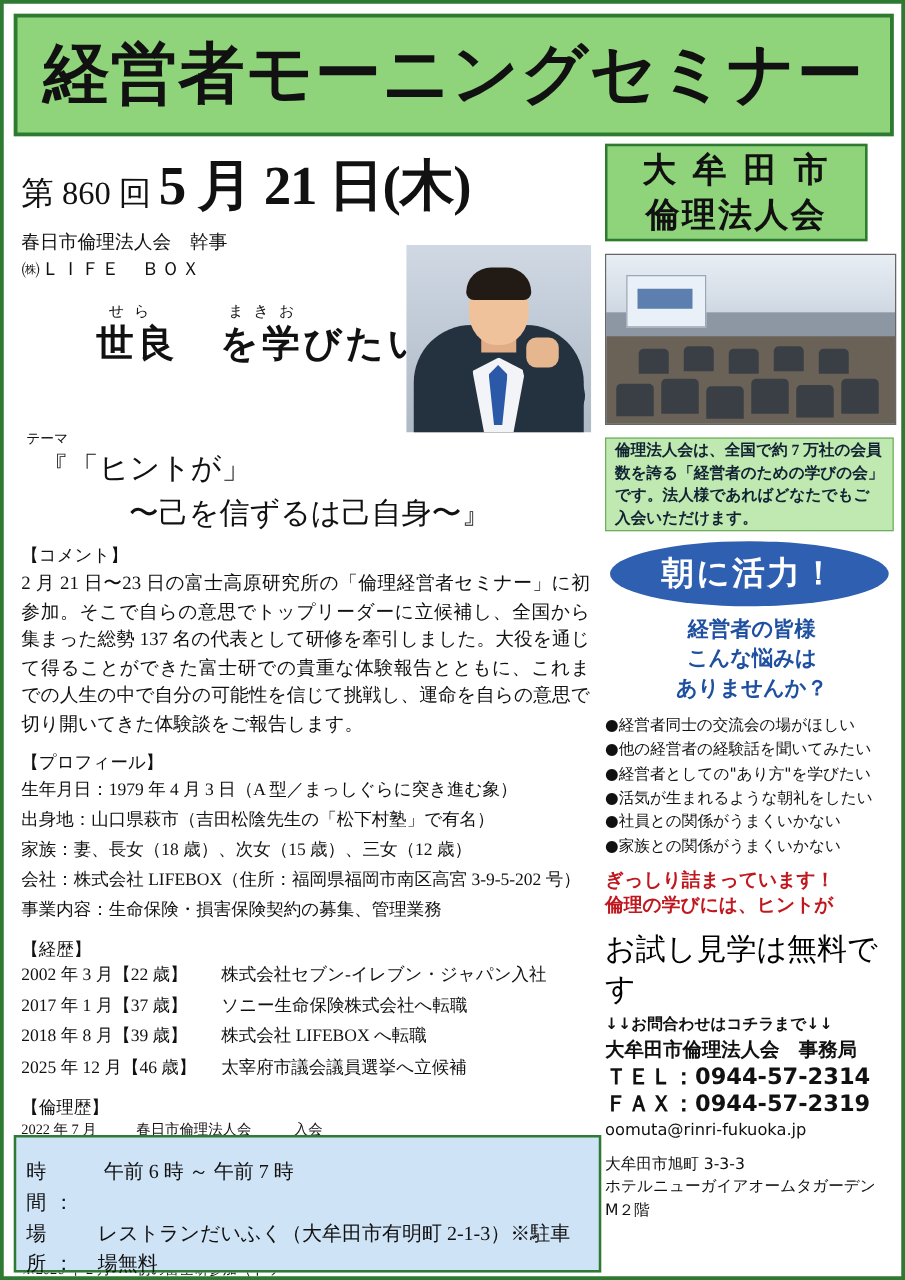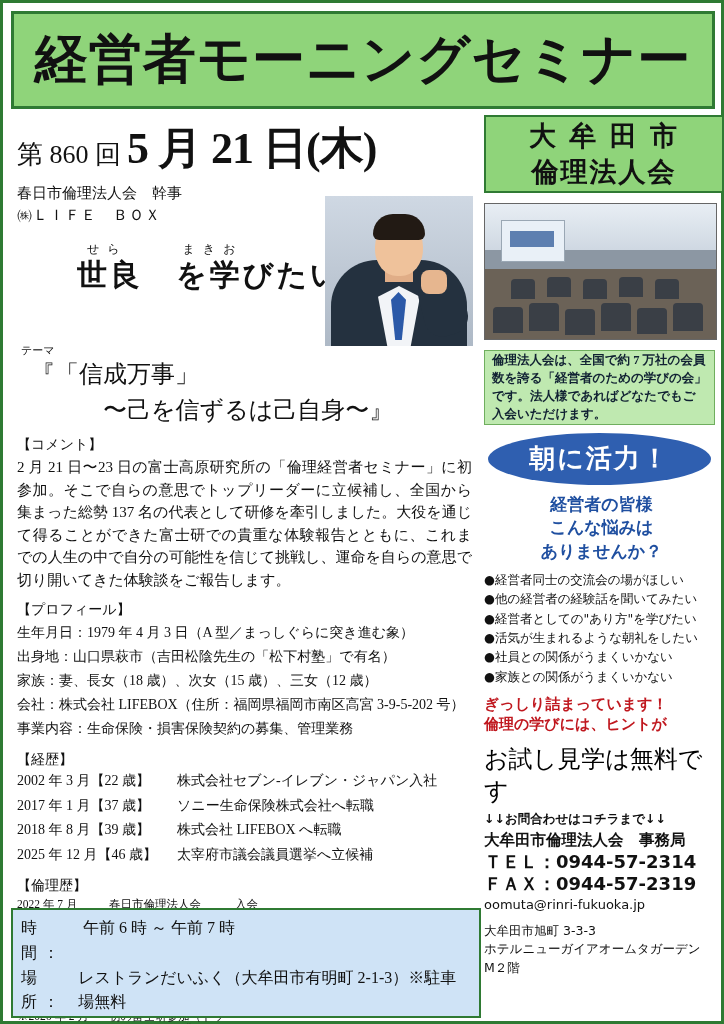--- a/index.html
+++ b/index.html
@@ -69,36 +69,36 @@
   .rinri-list div{font-size:11.5px;line-height:1.62;}
   .rinri-row{display:flex;}
   .rinri-row .c1{width:92px;}
   .rinri-row .c2{width:126px;}
   
   .bottombar{
     position:absolute;left:8px;top:905px;width:470px;height:110px;
     background:#cfe3f6;
     border:2px solid #2f7a33;
     box-sizing:border-box;
-    padding:6px 8px;
+    padding:16px 8px;
   }
   .bb-row{display:flex;font-size:16px;line-height:1.55;}
   .bb-row .lb{width:62px;letter-spacing:6px;}
   .bb-big{
     font-size:30px;font-weight:bold;letter-spacing:6px;
     text-align:center;margin-top:4px;
   }
   
   .right{
     position:absolute;left:481px;top:112px;width:235px;
   }
   .right-title{
     background:#8fd47a;border:2px solid #2f7a33;
     box-sizing:border-box;
-    width:240px;height:78px;
+    width:210px;height:78px;
     display:flex;flex-direction:column;align-items:center;justify-content:center;
     font-family:"DejaVu Sans","Liberation Sans",sans-serif;
     font-weight:bold;font-size:27px;letter-spacing:2px;color:#111;
   }
   .photo{
     width:231px;height:135px;margin-top:10px;
     border:1px solid #666;
     position:relative;overflow:hidden;
     background:linear-gradient(#b9c6d4,#8e9aa8 45%,#6f7b88);
   }
@@ -204,21 +204,21 @@
 
     <div class="speaker-wrap">
       <div class="ruby-row">
         <span>せら</span>
         <span class="r2">まきお</span>
       </div>
       <div class="speaker">世良　を学びたい</div>
     </div>
 
     <div class="theme-label">テーマ</div>
-    <div class="theme1">『「信成万事」</div>
+    <div class="theme1">『「ヒントが」</div>
     <div class="theme2">〜己を信ずるは己自身〜』</div>
 
     <div class="sec-h">【コメント】</div>
     <div class="comment">2 月 21 日〜23 日の富士高原研究所の「倫理経営者セミナー」に初参加。そこで自らの意思でトップリーダーに立候補し、全国から集まった総勢 137 名の代表として研修を牽引しました。大役を通じて得ることができた富士研での貴重な体験報告とともに、これまでの人生の中で自分の可能性を信じて挑戦し、運命を自らの意思で切り開いてきた体験談をご報告します。</div>
 
     <div class="sec-h">【プロフィール】</div>
     <div class="profile-list">
       <div>生年月日：1979 年 4 月 3 日（A 型／まっしぐらに突き進む象）</div>
       <div>出身地：山口県萩市（吉田松陰先生の「松下村塾」で有名）</div>
       <div>家族：妻、長女（18 歳）、次女（15 歳）、三女（12 歳）</div>

